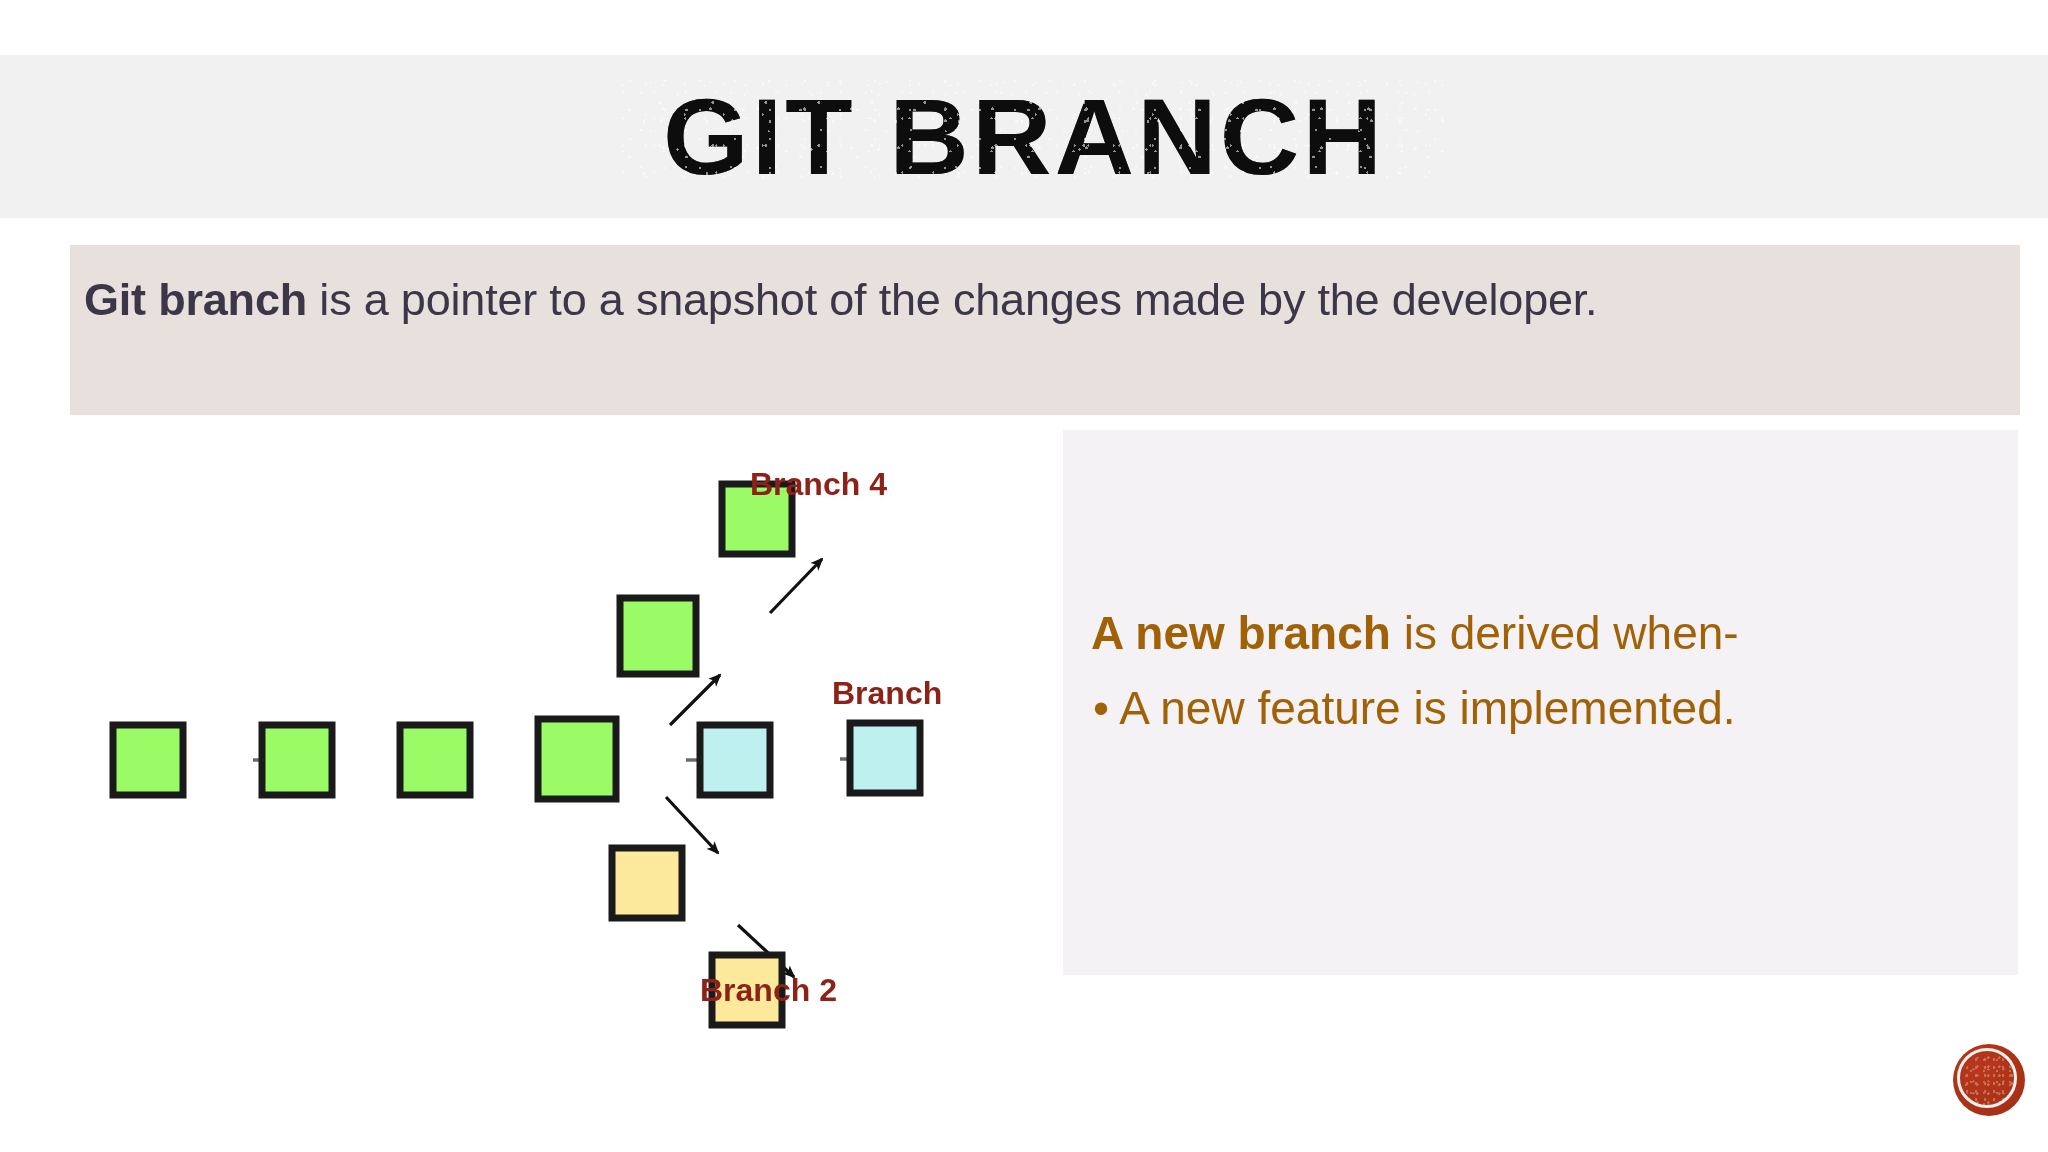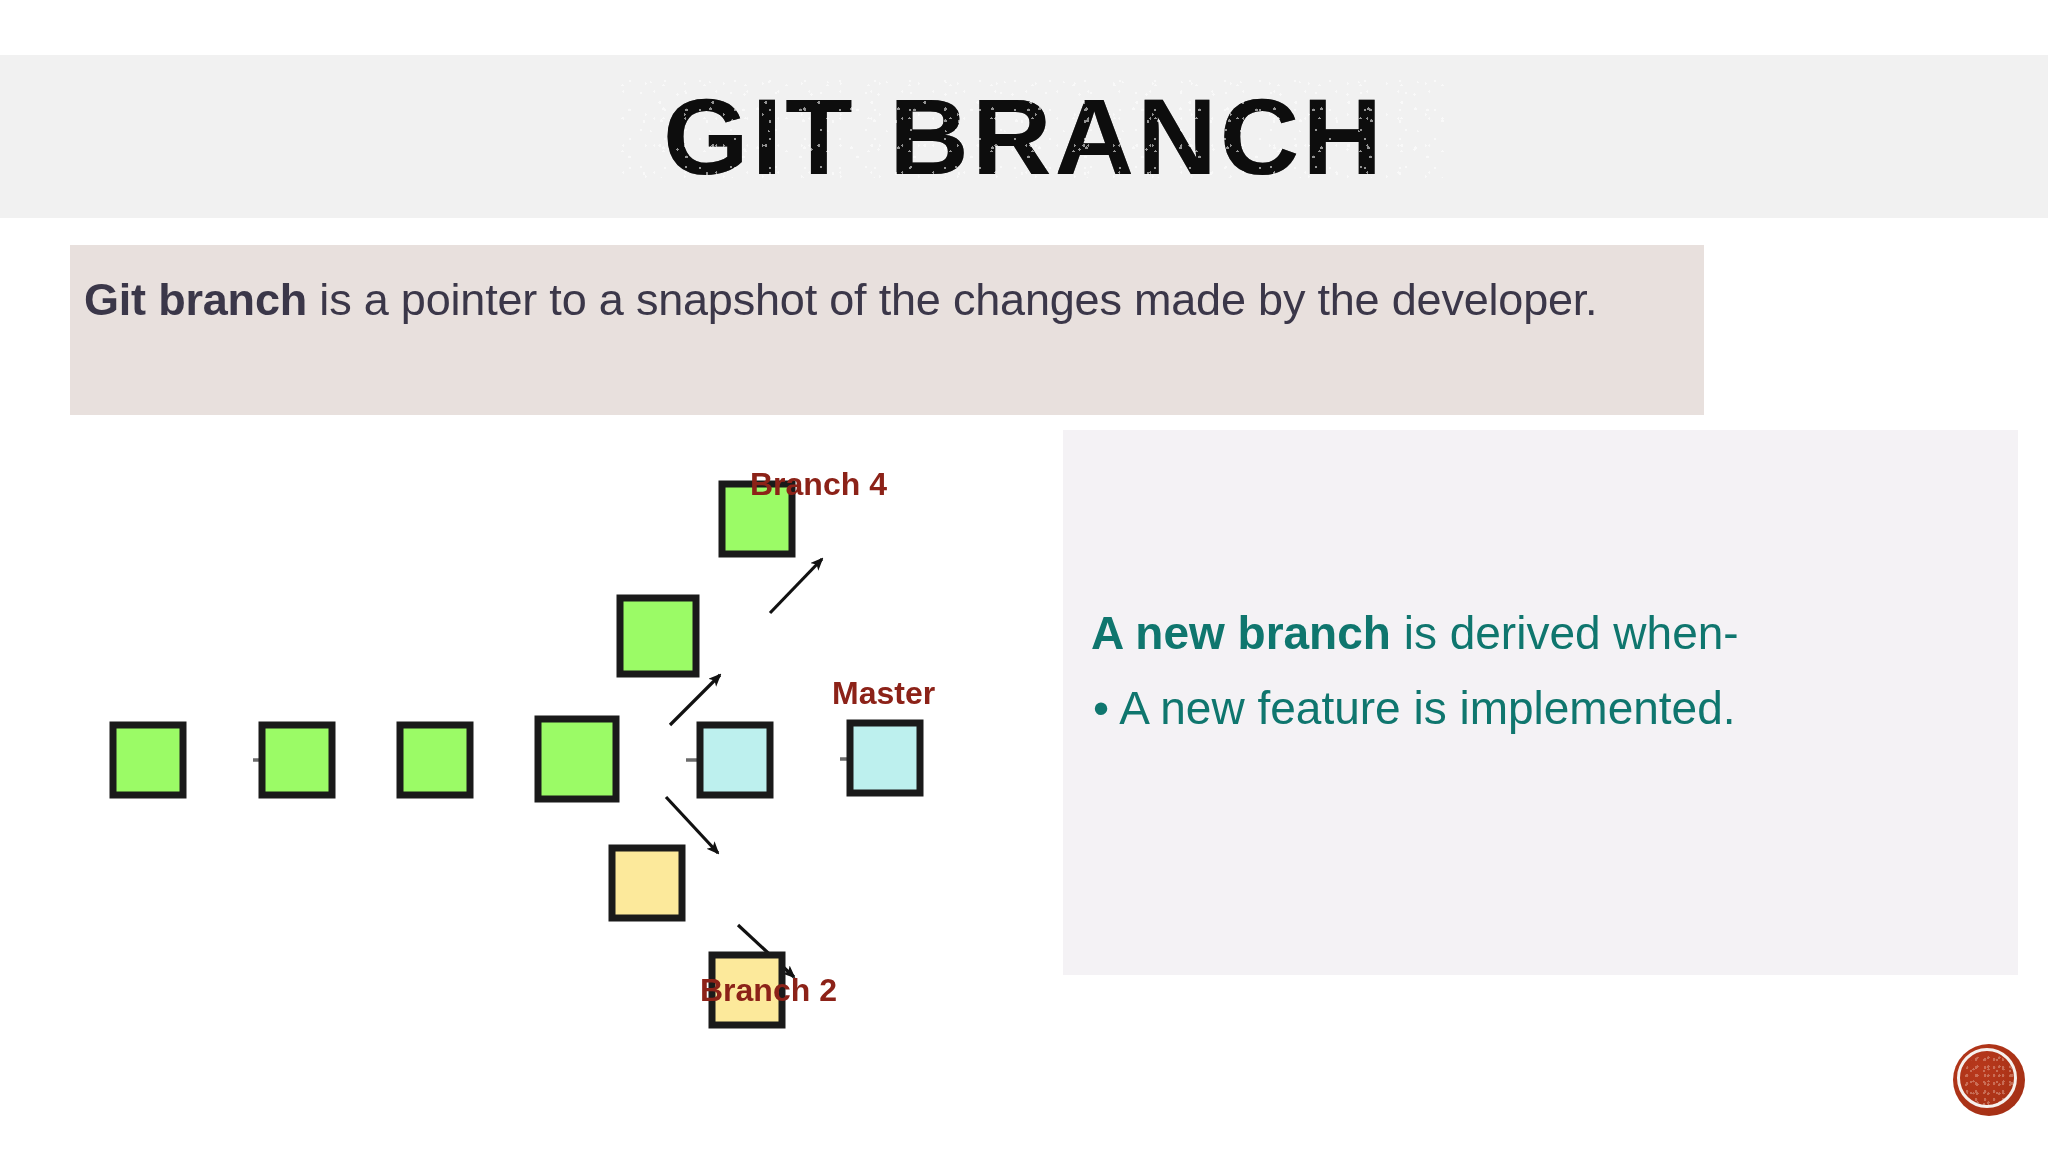--- a/index.html
+++ b/index.html
@@ -68,21 +68,21 @@
     background-size: 41px 33px, 57px 47px, 35px 29px, 63px 52px,
                      45px 37px, 71px 58px, 39px 31px, 53px 43px,
                      67px 55px, 47px 39px, 31px 27px, 59px 49px;
   }
 
   
   #lead-bar {
     position: absolute;
     left: 70px;
     top: 245px;
-    width: 1634px;
+    width: 1950px;
     height: 170px;
     background: #e8e0dd;
     box-sizing: border-box;
     padding: 26px 34px 0 14px;
   }
   #lead-text {
     font-size: 45px;
     line-height: 1.28;
     color: #3b3749;
     letter-spacing: -0.2px;
@@ -125,21 +125,21 @@
   }
   #info-inner {
     position: absolute;
     left: 28px;
     top: 175px;
     width: 900px;
   }
   .info-line {
     font-size: 46px;
     line-height: 1.24;
-    color: #0f766e;
+    color: #a16207;
     margin: 0 0 18px 0;
     white-space: nowrap;
   }
   .info-line.heading { font-size: 46px; }
   .info-line .b { font-weight: bold; }
   .bullet-wide { padding-left: 2px; }
   .bullet-tight { padding-left: 2px; }
 
   
   #seal-logo {
@@ -253,21 +253,21 @@
     <g>
       <rect x="542" y="423" width="70" height="70" fill="#fce99b" stroke="#1a1a1a" stroke-width="7"></rect>
     </g>
     <g>
       <rect x="642" y="530" width="70" height="70" fill="#fce99b" stroke="#1a1a1a" stroke-width="7"></rect>
     </g>
   </svg>
 </div>
 
 <div class="node-label" id="label-branch1">Branch 4</div>
-<div class="node-label" id="label-master">Master</div>
+<div class="node-label" id="label-master">Branch</div>
 <div class="node-label" id="label-branch2">Branch 2</div>
 
 <div id="info-panel">
   <div id="info-inner">
     <p class="info-line heading"><span class="b">A new branch</span><span> is derived when-</span></p>
     <p class="info-line bullet-wide">•  A new feature is implemented.</p>
   </div>
 </div>
 
 <div id="seal-logo">

